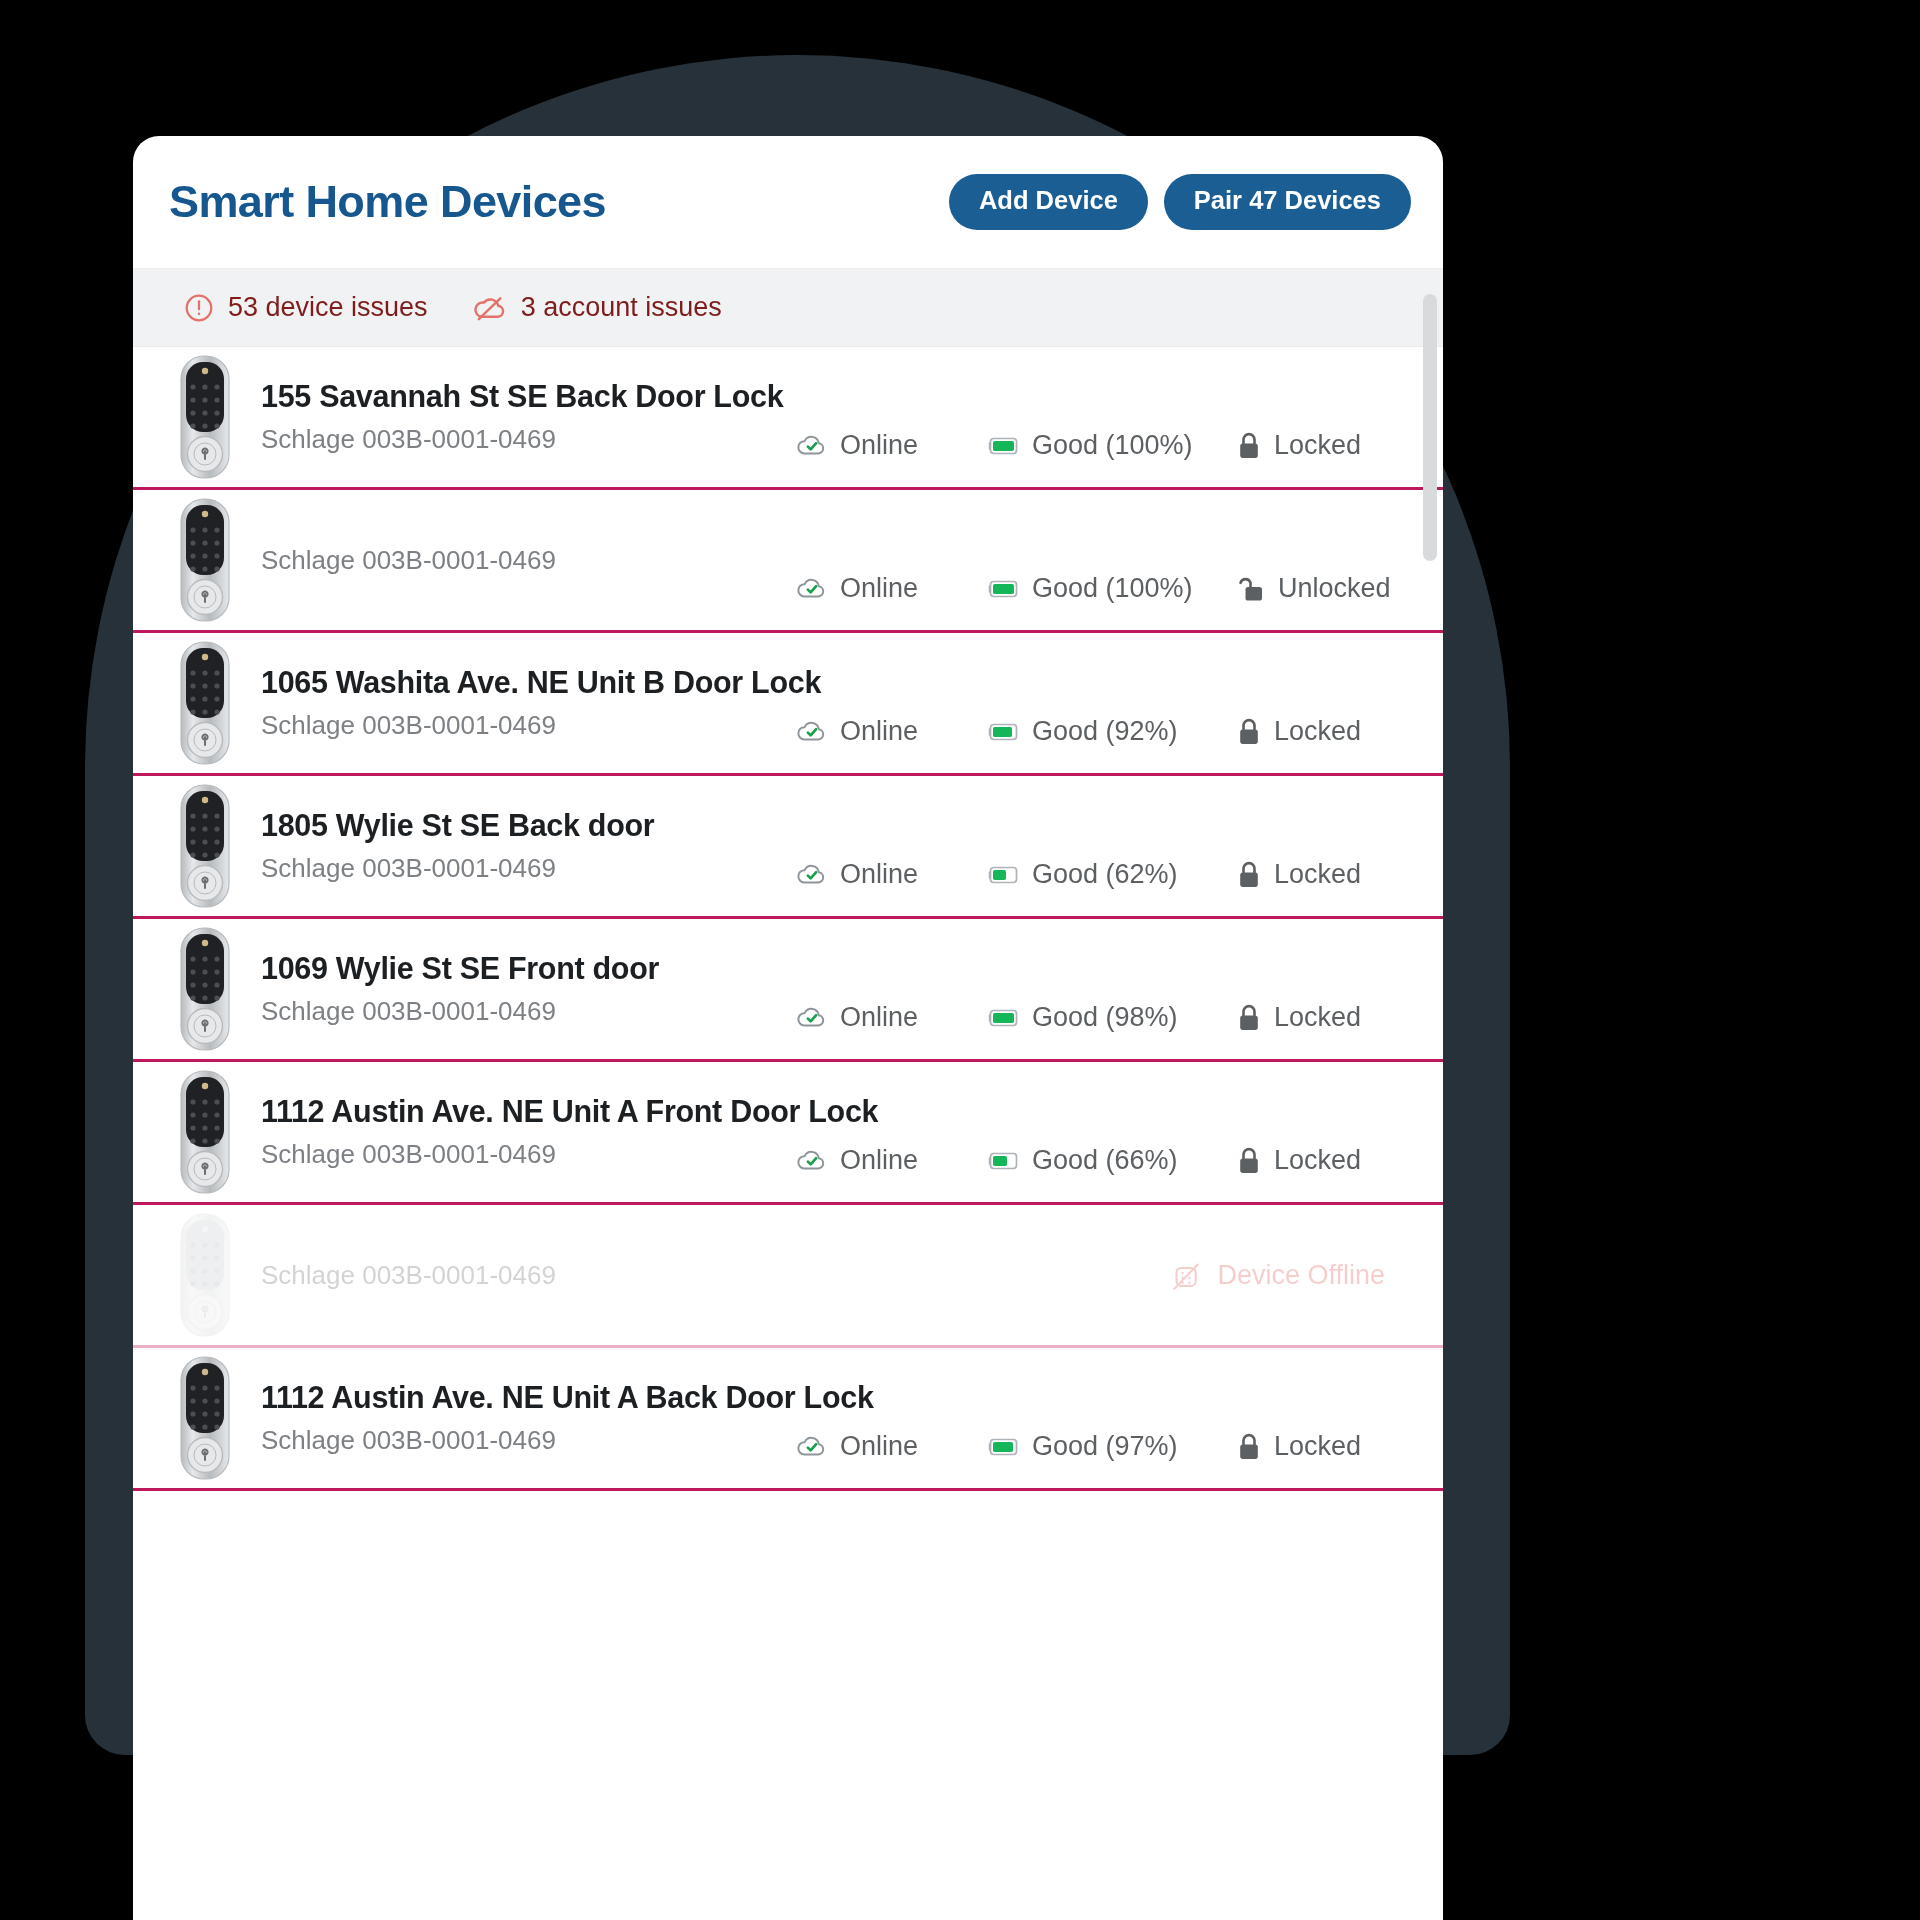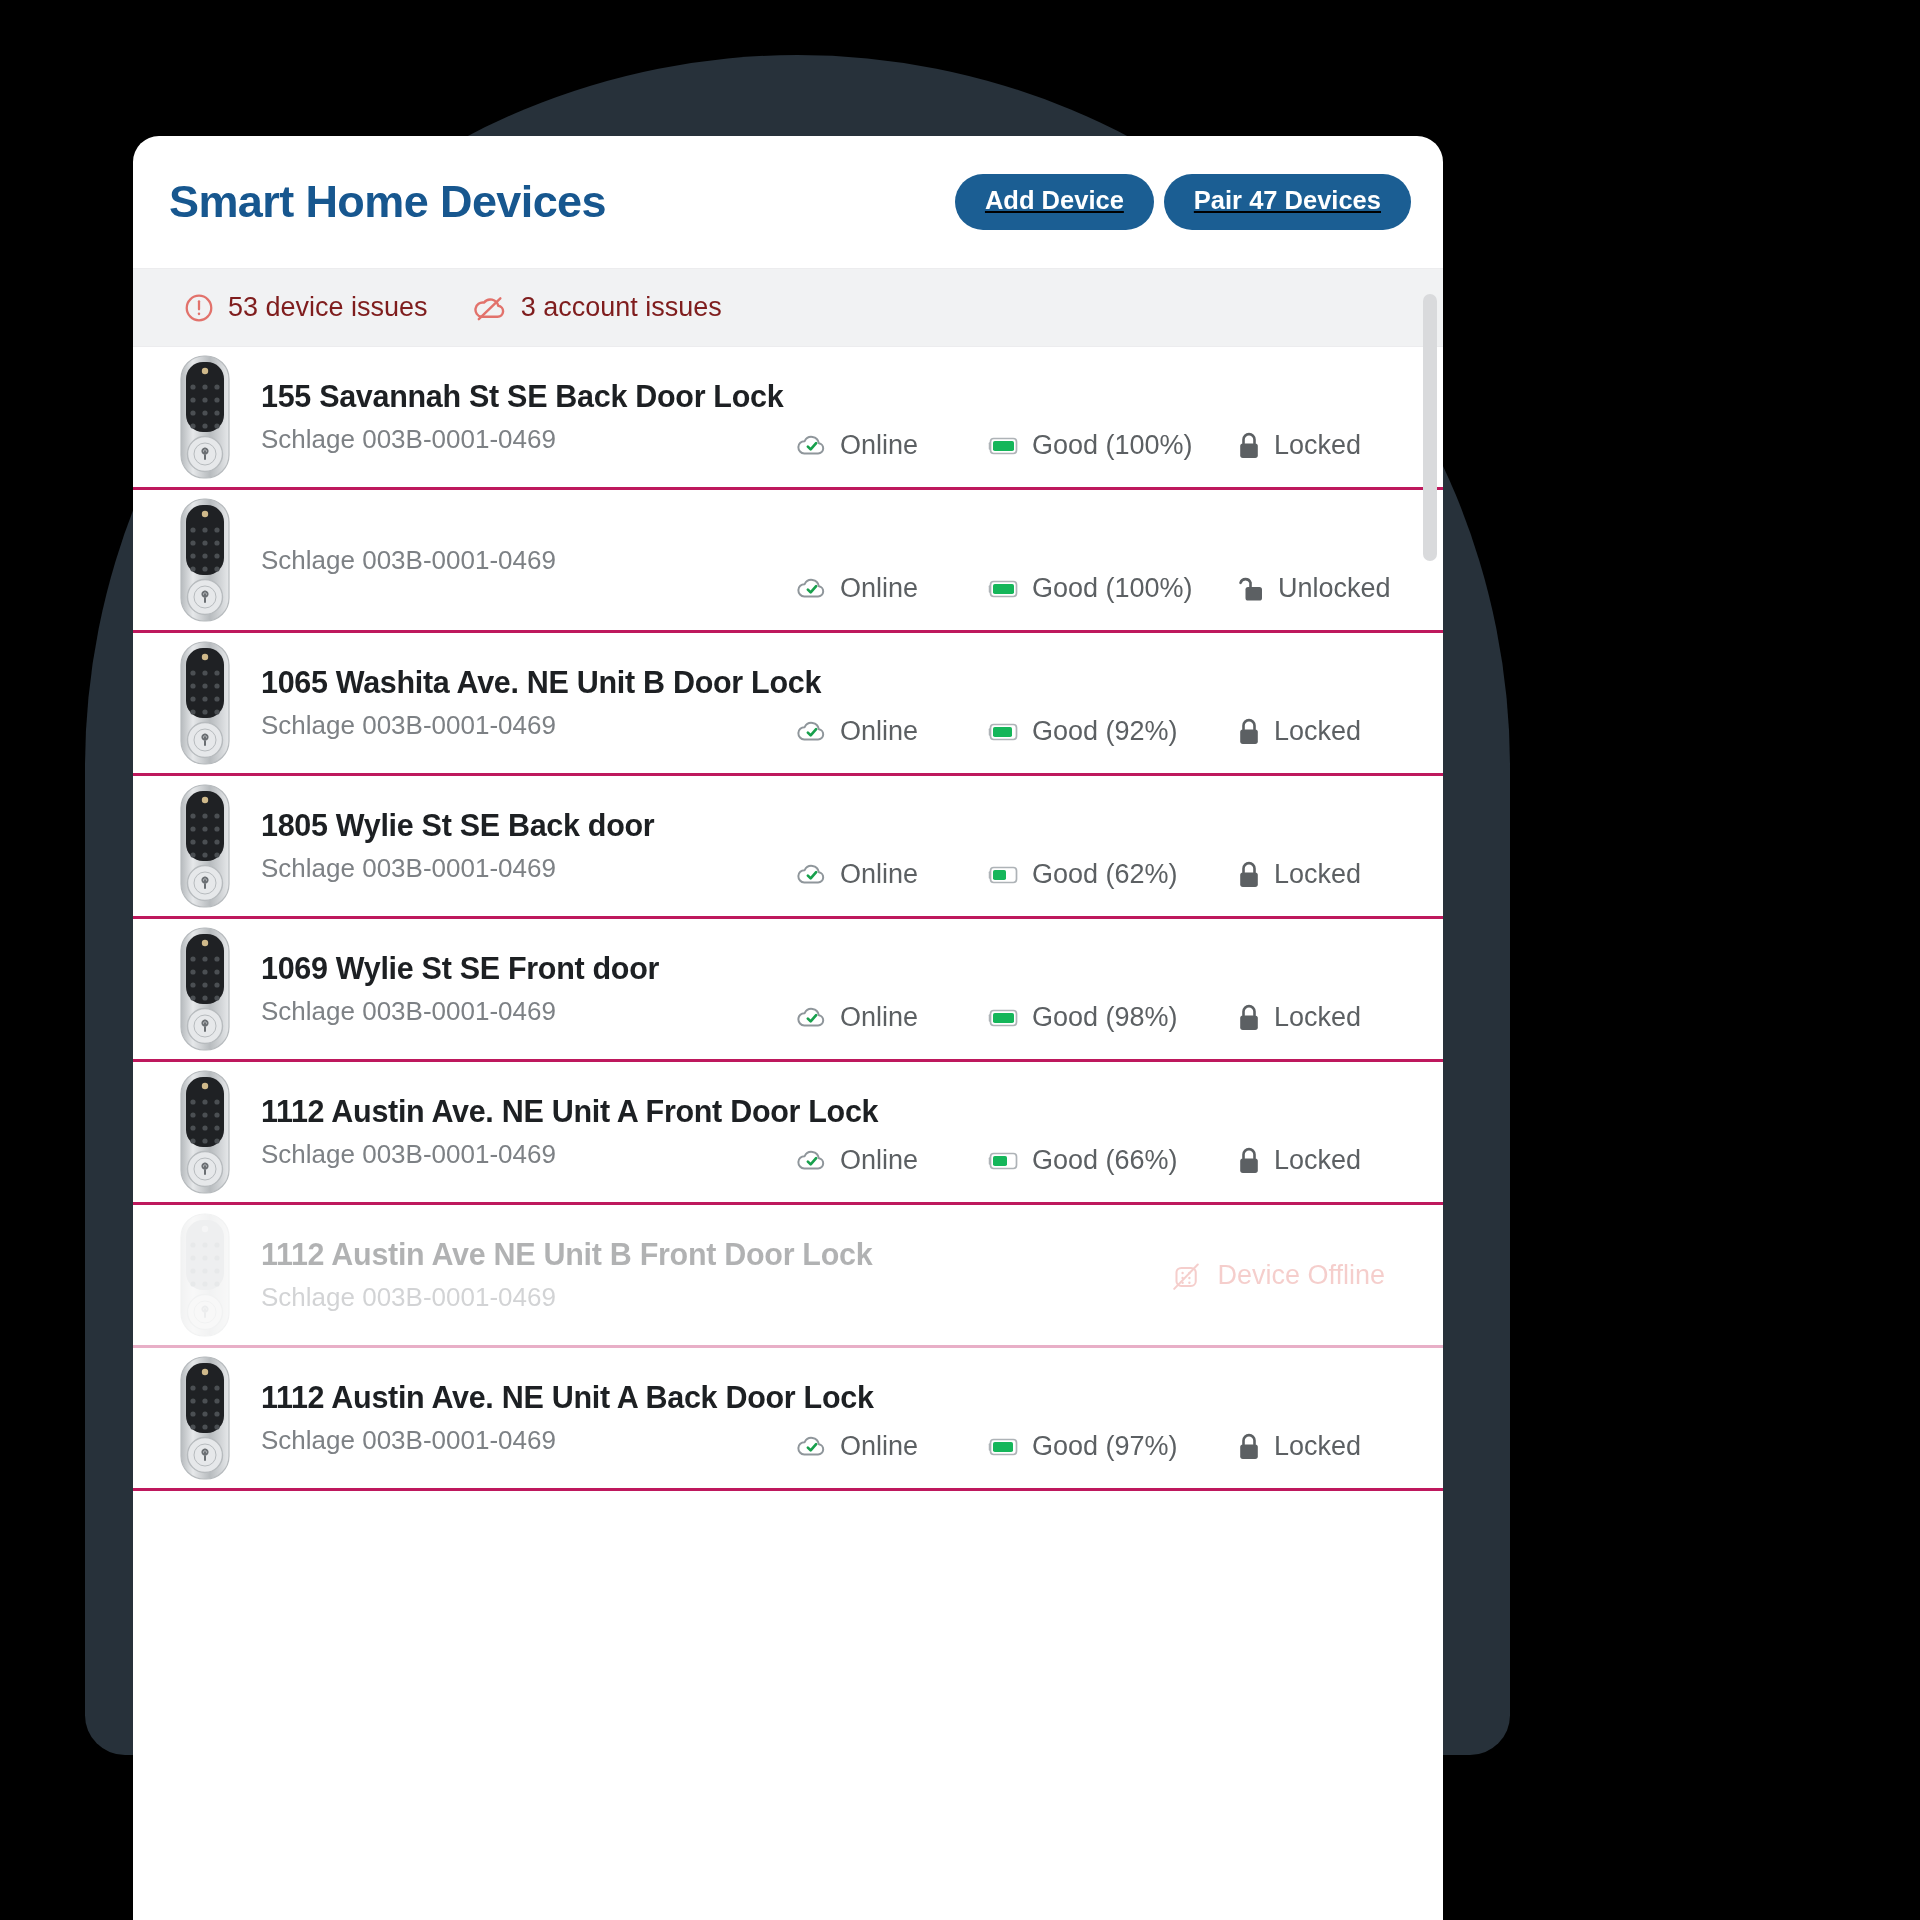--- a/index.html
+++ b/index.html
@@ -34,21 +34,21 @@
   .card-header {
     position:relative;
     height:132px;
     padding:0 32px 0 36px;
     display:flex; align-items:center; justify-content:space-between;
   }
   .page-title {
     font-size:45px; font-weight:700; color:#17578f;
     letter-spacing:-0.6px; white-space:nowrap;
   }
-  .header-actions { display:flex; gap:10px; align-items:flex-start;text-decoration:underline; }
+  .header-actions { display:flex; gap:16px; align-items:flex-start; }
   .btn {
     background:#1b5e93; color:#ffffff;
     border:none; border-radius:34px;
     font-family:"Liberation Sans", sans-serif;
     font-size:25.5px; font-weight:700;
     padding:14px 30px 16px;
     white-space:nowrap; cursor:pointer;
     line-height:1;
   }
 
@@ -591,21 +591,20 @@
               <circle cx="40" cy="60" r="2.6" fill="#bcc0c3"></circle>
               <circle cx="16" cy="73" r="2.6" fill="#bcc0c3"></circle>
               <circle cx="28" cy="73" r="2.6" fill="#bcc0c3"></circle>
               <circle cx="40" cy="73" r="2.6" fill="#bcc0c3"></circle>
     <circle cx="28" cy="101" r="17.5" fill="#eceded" stroke="#d9dbdc" stroke-width="1.4"></circle>
     <circle cx="28" cy="101" r="11" fill="none" stroke="#d9dbdc" stroke-width="1"></circle>
     <path d="M28 95.5 a2.6 2.6 0 1 1 -0.01 0 M28 98 v8" stroke="#c9ccce" stroke-width="2" fill="none" stroke-linecap="round"></path>
   </svg>
           </div>
     <div class="device-info">
-      <div class="device-name">1112 Austin Ave NE Unit B Front Door Lock</div>
       <div class="device-model">Schlage 003B-0001-0469</div>
     </div>
 
       <div class="status-offline">
         <span><svg width="34" height="34" viewBox="0 0 26 30" fill="none" stroke="#e2726b" stroke-width="1.8" stroke-linecap="round">
     <rect x="4.6" y="10.5" width="17" height="16" rx="4.2"></rect>
     <circle cx="10" cy="15" r="1.05" fill="#e2726b" stroke="none"></circle>
     <circle cx="16" cy="15" r="1.05" fill="#e2726b" stroke="none"></circle>
     <circle cx="10" cy="19.4" r="1.05" fill="#e2726b" stroke="none"></circle>
     <circle cx="16" cy="19.4" r="1.05" fill="#e2726b" stroke="none"></circle>

